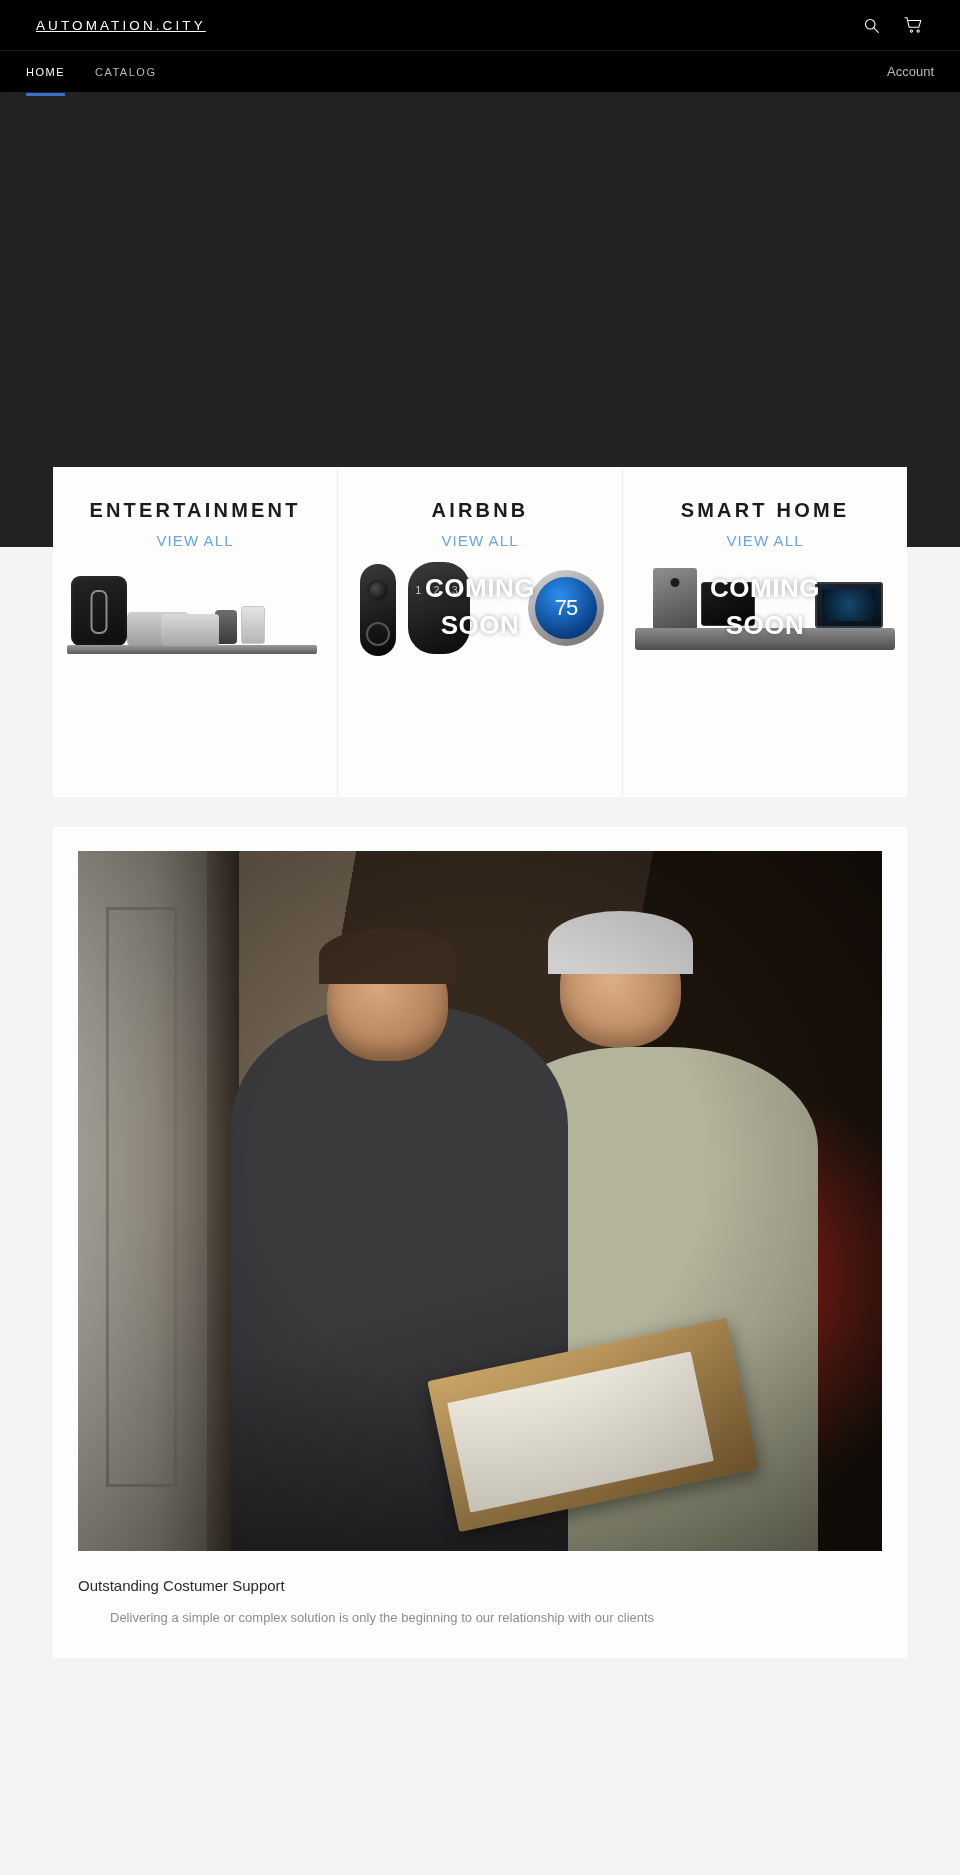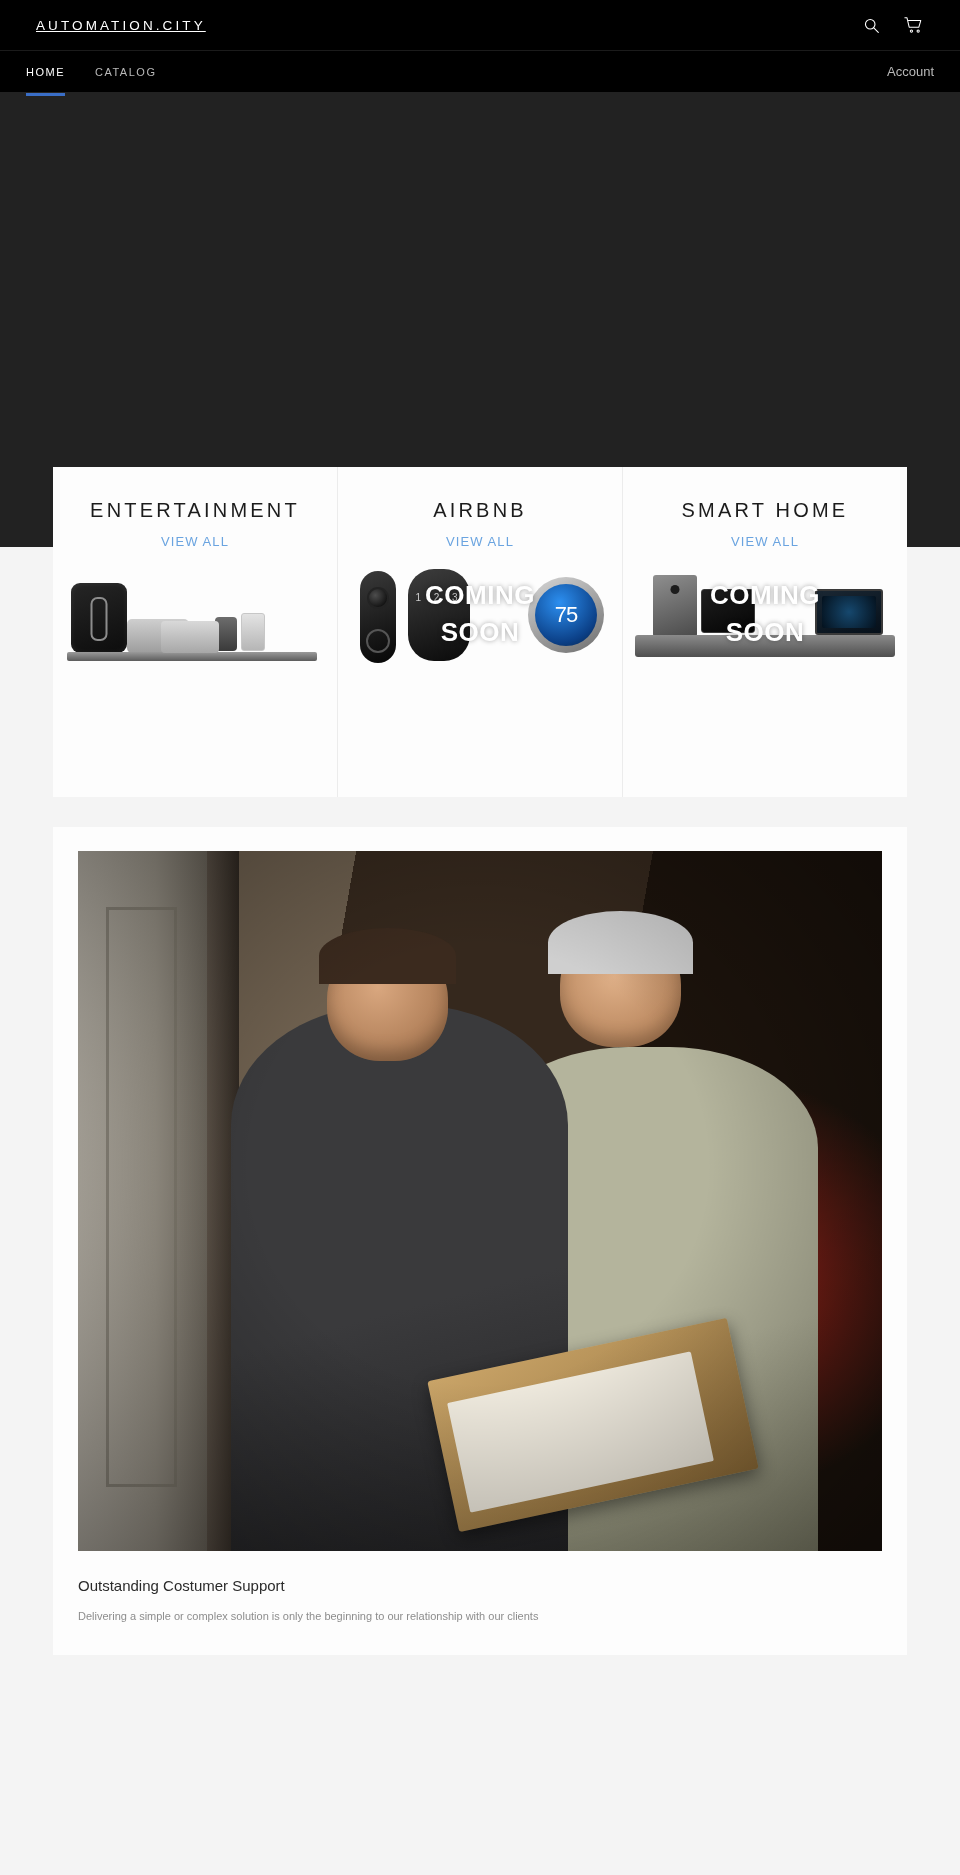--- a/index.html
+++ b/index.html
@@ -110,30 +110,30 @@
     padding:32px 12px 0 12px;
     position:relative;
     text-align:center;
     cursor:pointer;
   }
   .collection-card + .collection-card { border-left:1px solid #ececec; }
   .collection-title {
     font-size:20px;
     letter-spacing:3.2px;
     color:#1c1c1c;
-    font-weight:400;
+    font-weight:700;
     margin-bottom:10px;
   }
   .view-all {
     display:inline-block;
-    font-size:13px;
+    font-size:15px;
     letter-spacing:1.1px;
     color:#6aa4e0;
     text-decoration:none;
-    margin-bottom:13px;
+    margin-bottom:6px;
     cursor:pointer;
   }
   .card-media {
     position:relative;
     height:105px;
     display:flex;
     align-items:center;
     justify-content:center;
   }
   .coming-soon {
@@ -225,23 +225,24 @@
     background:#2a241d;
   }
   .feature-caption-title {
     margin-top:26px;
     font-size:15px;
     color:#2b2b2b;
     font-weight:400;
   }
   .feature-caption-text {
     margin-top:14px;
-    font-size:11px;
+    font-size:13px;
     color:#8d8d8d;
     line-height:1.5;
+    margin-left:32px;
   }
 
   
   .ph-bg { position:absolute; inset:0;
     background:
       radial-gradient(circle at 82% 62%, rgba(210,40,30,.55) 0 7%, rgba(0,0,0,0) 26%),
       radial-gradient(circle at 10% 78%, rgba(150,200,190,.45) 0 13%, rgba(0,0,0,0) 34%),
       linear-gradient(100deg,#b9b2a6 0 12%, #6d5f4e 12% 30%, #35281d 30% 62%, #1c130c 62% 100%);
   }
   .ph-door { position:absolute; left:0; top:0; width:16%; height:100%;

